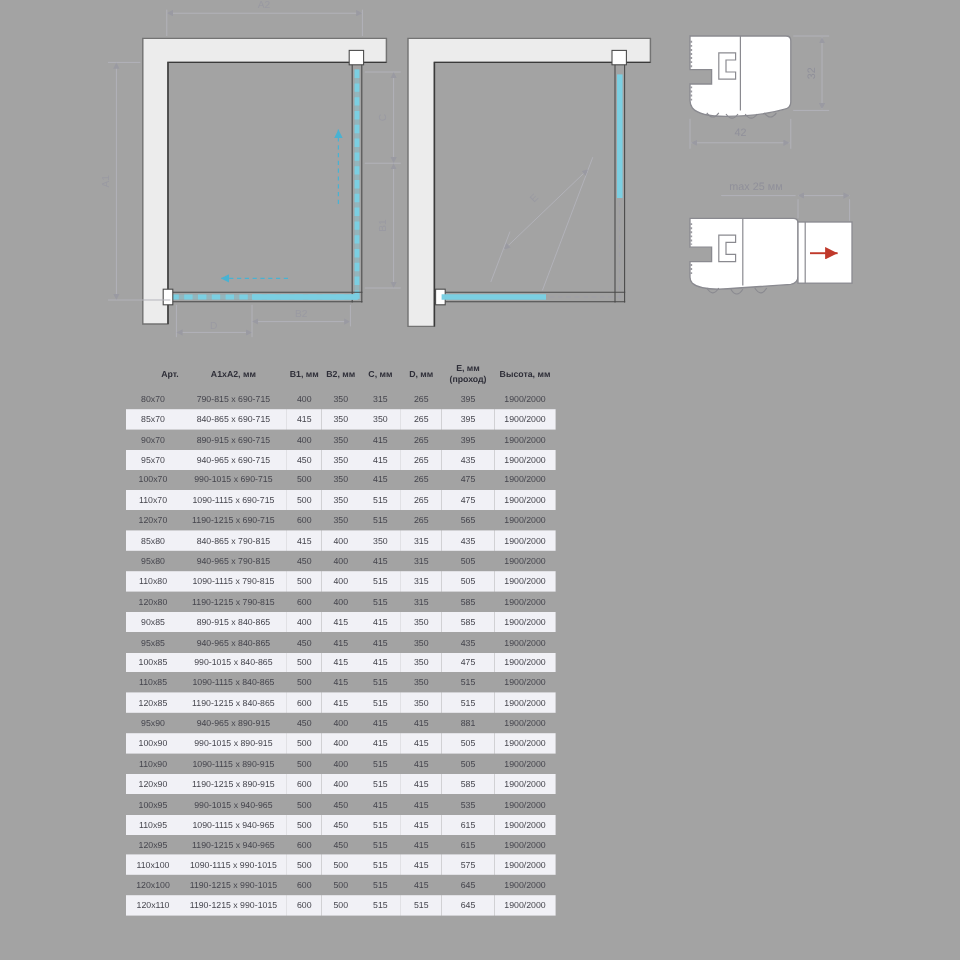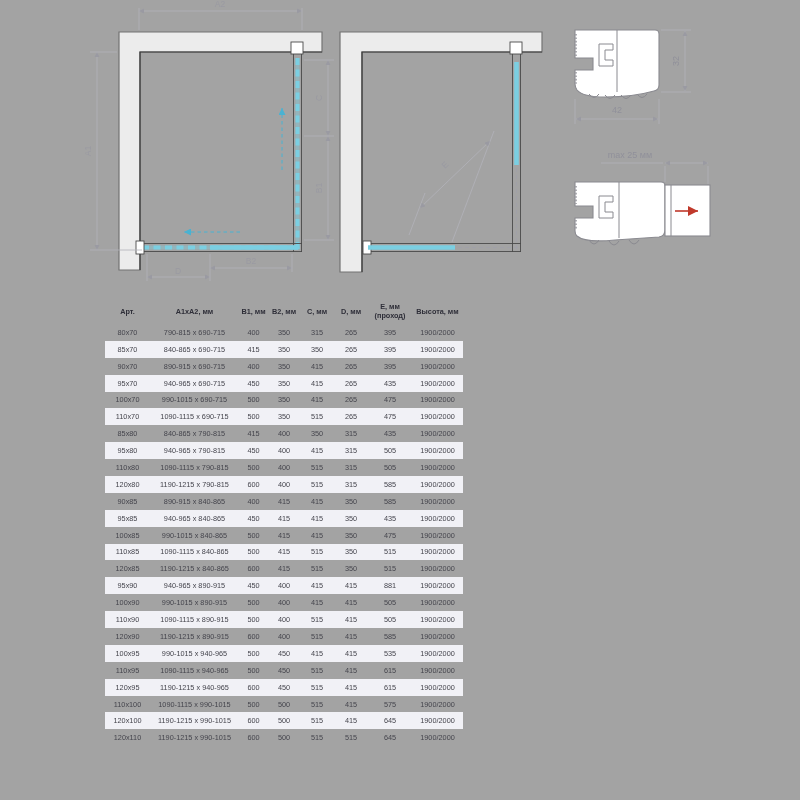--- a/index.html
+++ b/index.html
@@ -28,21 +28,21 @@
   .red-arrow{stroke:#c0392b;stroke-width:1.6;fill:none;}
 
   .spec{position:absolute;left:105px;top:299px;width:342px;}
   table{border-collapse:collapse;width:100%;table-layout:fixed;}
   th,td{text-align:center;font-family:"Liberation Sans",sans-serif;}
   th{font-size:7.3px;font-weight:bold;color:#2e2e38;padding:3px 1px;
      white-space:pre-line;line-height:1.3;vertical-align:middle;}
   td{font-size:7.3px;color:#45454d;height:16.9px;padding:0 1px;
      vertical-align:middle;white-space:nowrap;overflow:hidden;}
   tbody tr:nth-child(even){background:#f1f1f6;}
-  th:nth-child(1){width:43px;} th:nth-child(2){width:87px;}
+  th:nth-child(1){width:43px;text-align:right;} th:nth-child(2){width:87px;}
   th:nth-child(3){width:27px;} th:nth-child(4){width:30px;}
   th:nth-child(5){width:32px;margin-left:38px;} th:nth-child(6){width:32px;}
   th:nth-child(7){width:42px;} th:nth-child(8){width:49px;}
 </style>
 </head>
 <body>
 
 <div class="stage">
 
   <svg id="plan1" width="270" height="295" viewBox="0 0 270 295">
@@ -217,20 +217,30 @@
             <td>110x70</td>
             <td>1090-1115 x 690-715</td>
             <td>500</td>
             <td>350</td>
             <td>515</td>
             <td>265</td>
             <td>475</td>
             <td>1900/2000</td>
           </tr>
           <tr>
+            <td>120x70</td>
+            <td>1190-1215 x 690-715</td>
+            <td>600</td>
+            <td>350</td>
+            <td>515</td>
+            <td>265</td>
+            <td>565</td>
+            <td>1900/2000</td>
+          </tr>
+          <tr>
             <td>85x80</td>
             <td>840-865 x 790-815</td>
             <td>415</td>
             <td>400</td>
             <td>350</td>
             <td>315</td>
             <td>435</td>
             <td>1900/2000</td>
           </tr>
           <tr>

